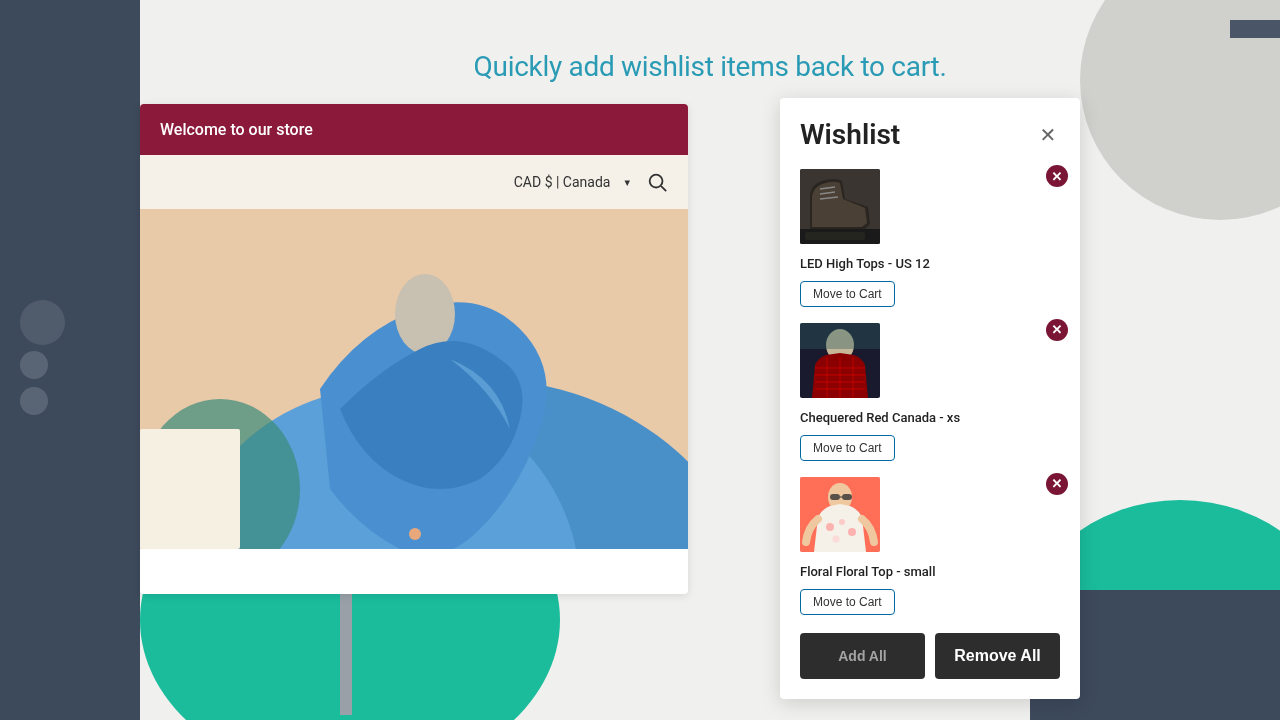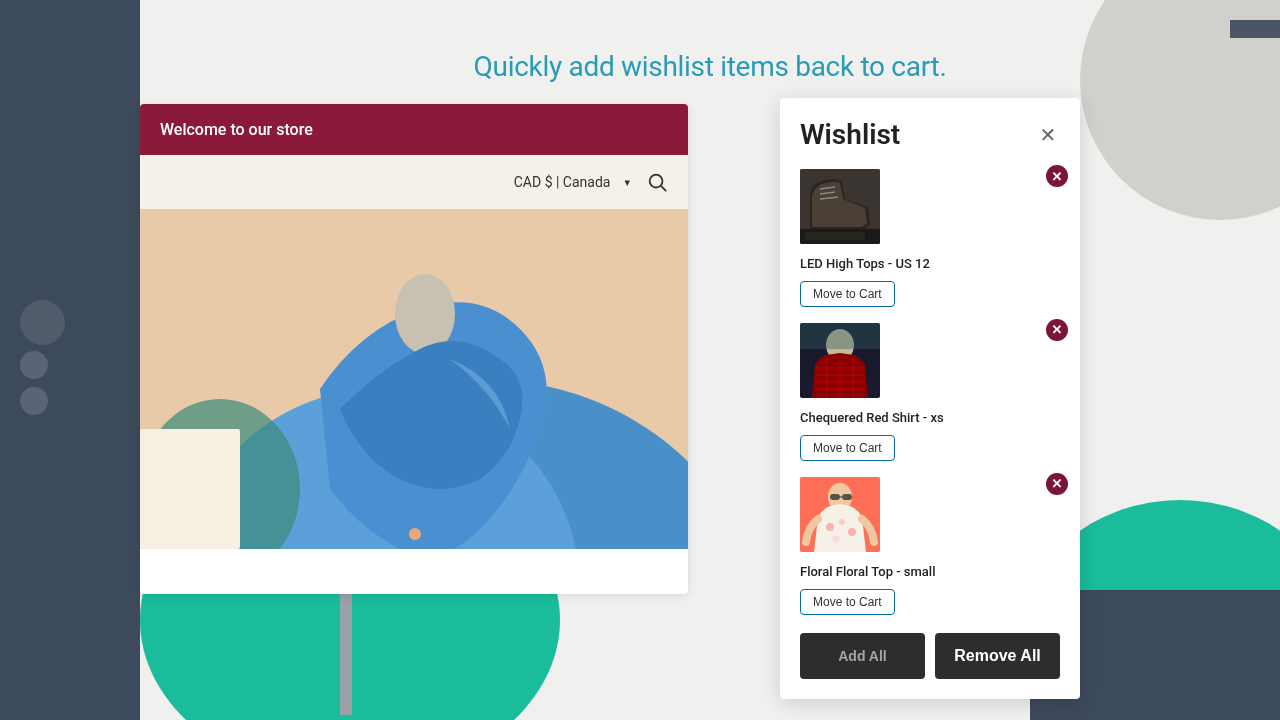--- a/index.html
+++ b/index.html
@@ -402,21 +402,21 @@
           <line x1="15" y1="59" x2="65" y2="59" stroke="#cc0000" stroke-width="1.5" opacity="0.6"></line>
           <line x1="15" y1="66" x2="65" y2="66" stroke="#cc0000" stroke-width="1.5" opacity="0.6"></line>
           <line x1="27" y1="35" x2="27" y2="75" stroke="#cc0000" stroke-width="1.5" opacity="0.5"></line>
           <line x1="40" y1="35" x2="40" y2="75" stroke="#cc0000" stroke-width="1.5" opacity="0.5"></line>
           <line x1="53" y1="35" x2="53" y2="75" stroke="#cc0000" stroke-width="1.5" opacity="0.5"></line>
 
           <rect x="0" y="0" width="80" height="26" fill="#2a6060" opacity="0.4"></rect>
         </svg>
       </div>
       <div class="item-details">
-        <div class="item-name">Chequered Red Shirt - xs</div>
+        <div class="item-name">Chequered Red Canada - xs</div>
         <button class="move-to-cart-btn">Move to Cart</button>
       </div>
       <div class="item-remove">✕</div>
     </div>
 
     <div class="wishlist-item">
       <div class="img-placeholder">
         <svg viewBox="0 0 80 75" xmlns="http://www.w3.org/2000/svg">
           <rect width="80" height="75" fill="#ff6b6b"></rect>
           <rect width="80" height="75" fill="#ff7050" opacity="0.7"></rect>

